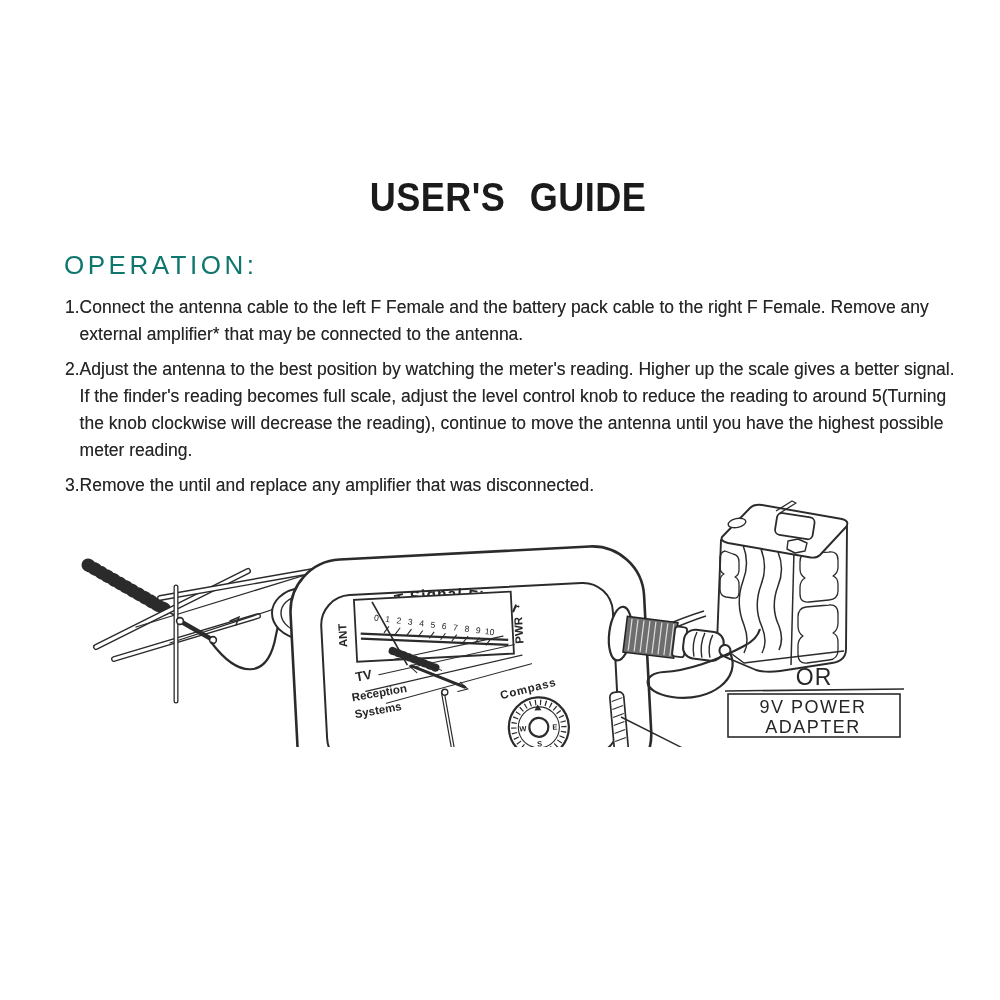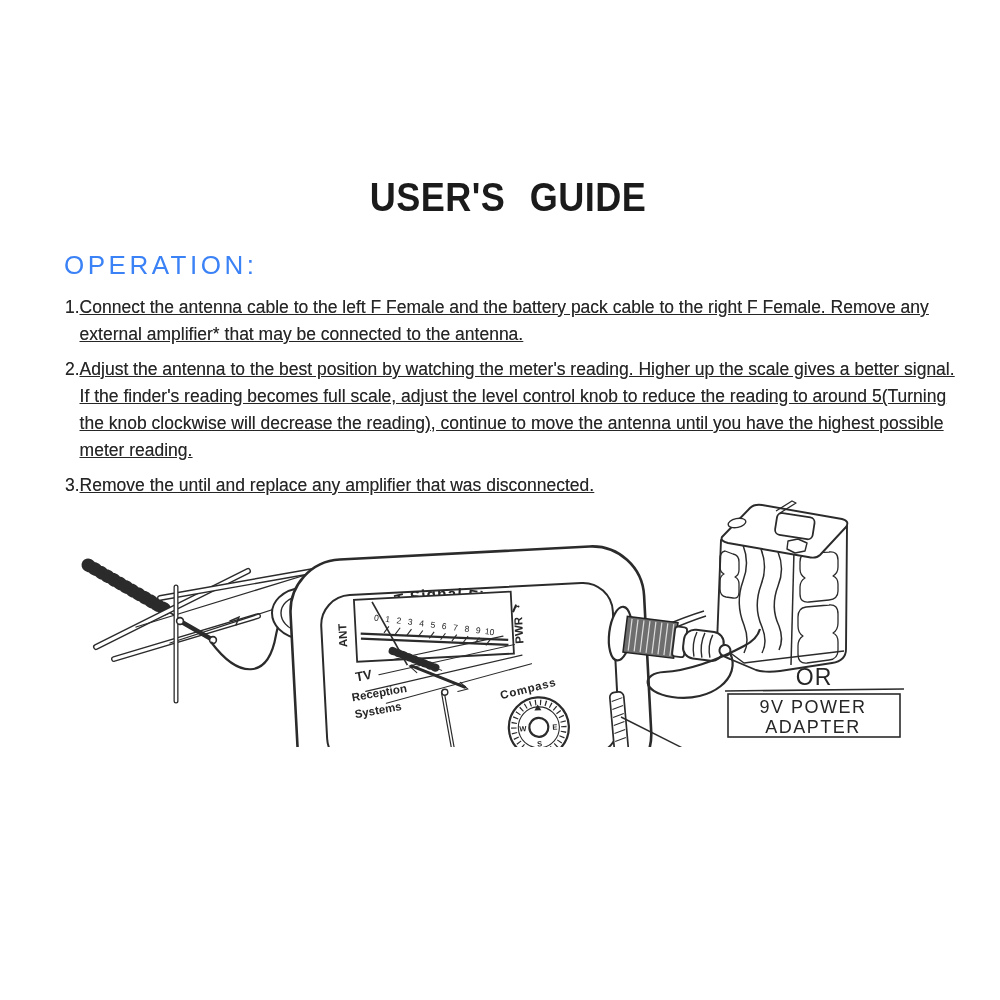--- a/index.html
+++ b/index.html
@@ -2,26 +2,26 @@
 <html><head>
 <meta charset="utf-8">
 <style>
   html,body{margin:0;padding:0;background:#fff;}
   .page{position:relative;width:1000px;height:747px;background:#ffffff;overflow:hidden;
         font-family:"Liberation Sans", sans-serif;color:#262626;margin-left:8px;}
   .title{position:absolute;left:0;right:0;top:174px;text-align:center;
          font-size:41px;font-weight:bold;color:#1b1b1b;word-spacing:16px;
          transform:scaleX(0.88);letter-spacing:0.5px;}
   .section-heading{position:absolute;left:56px;top:250px;font-size:26px;
-         letter-spacing:3.5px;color:#3b82f6;}
+         letter-spacing:3.5px;color:#0f766e;}
   .steps{position:absolute;left:57px;top:294px;width:897px;font-size:17.5px;
          line-height:27px;color:#262626;text-shadow:0 0 0.4px rgba(40,40,40,0.55);}
   .step{display:flex;margin-bottom:8px;}
   .step-num{flex:0 0 auto;white-space:pre;}
-  .step-text{flex:1;text-decoration:underline;}
+  .step-text{flex:1;}
   .diagram{position:absolute;left:0;top:495px;width:1000px;height:390px;}
   svg text{fill:#262626;font-family:"Liberation Sans", sans-serif;}
   .faint{position:absolute;background:#8a8a8a;opacity:0.10;border-radius:2px;}
 </style>
 </head>
 <body>
 
 <div class="page">
 
   <div class="title">USER'S GUIDE</div>

